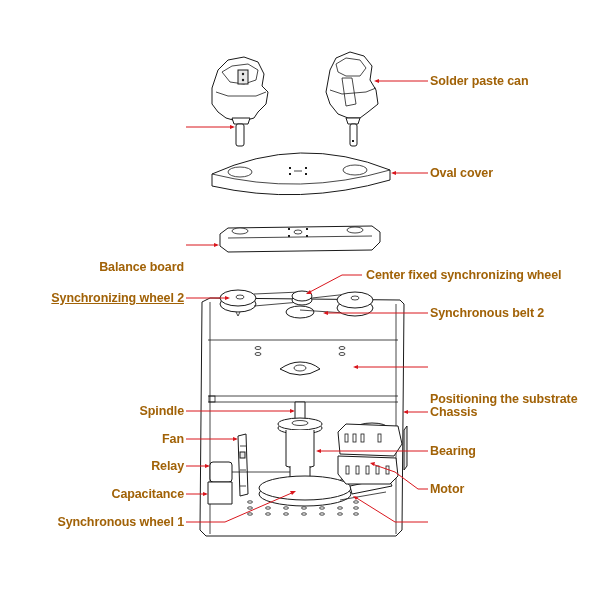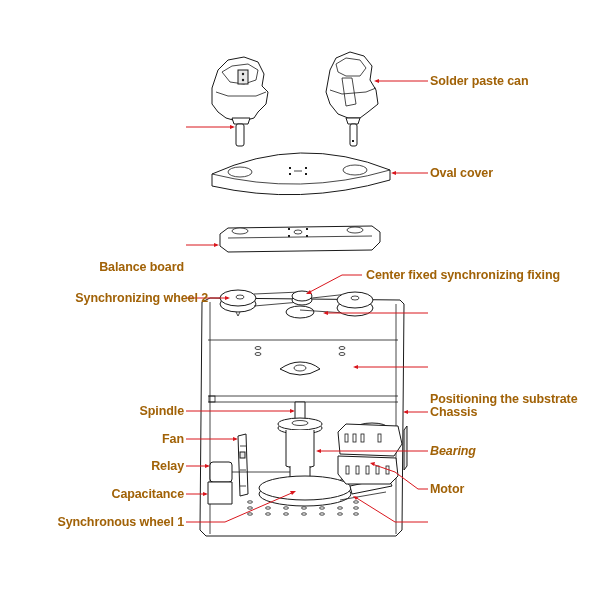--- a/index.html
+++ b/index.html
@@ -240,25 +240,26 @@
     <path class="arrow" d="M296,491 L292,495 L290,491 Z"></path>
 
     <path class="leader" d="M428,522 L395,522 L355,497"></path>
     <path class="arrow" d="M353,496 L358,497 L356,500 Z"></path>
   </g>
 </svg>
 
 <div class="label" style="left:430px; top:74px;">Solder paste can</div>
 <div class="label" style="left:430px; top:166px;">Oval cover</div>
 <div class="label right-align" style="right:416px; top:238px;margin-top:22px;">Balance board</div>
-<div class="label" style="left:366px; top:268px;">Center fixed synchronizing fixing</div>
-<div class="label right-align" style="right:392px; top:291px;">Synchronizing wheel 2</div>
+<div class="label" style="left:366px; top:268px;">Center fixed synchronizing wheel</div>
+<div class="label right-align" style="right:416px; top:291px;text-decoration:underline;">Synchronizing wheel 2</div>
+<div class="label" style="left:430px; top:306px;">Synchronous belt 2</div>
 <div class="label" style="left:430px; top:372px;margin-top:20px;">Positioning the substrate</div>
 <div class="label right-align" style="right:416px; top:404px;">Spindle</div>
 <div class="label" style="left:430px; top:405px;">Chassis</div>
 <div class="label right-align" style="right:416px; top:432px;">Fan</div>
-<div class="label" style="left:430px; top:444px;font-style:italic;">Bearing</div>
+<div class="label" style="left:430px; top:444px;">Bearing</div>
 <div class="label right-align" style="right:416px; top:459px;">Relay</div>
 <div class="label" style="left:430px; top:482px;">Motor</div>
 <div class="label right-align" style="right:416px; top:487px;">Capacitance</div>
 <div class="label right-align" style="right:416px; top:515px;text-align:center;">Synchronous wheel 1</div>
 
 </div>
 
 </body></html>

